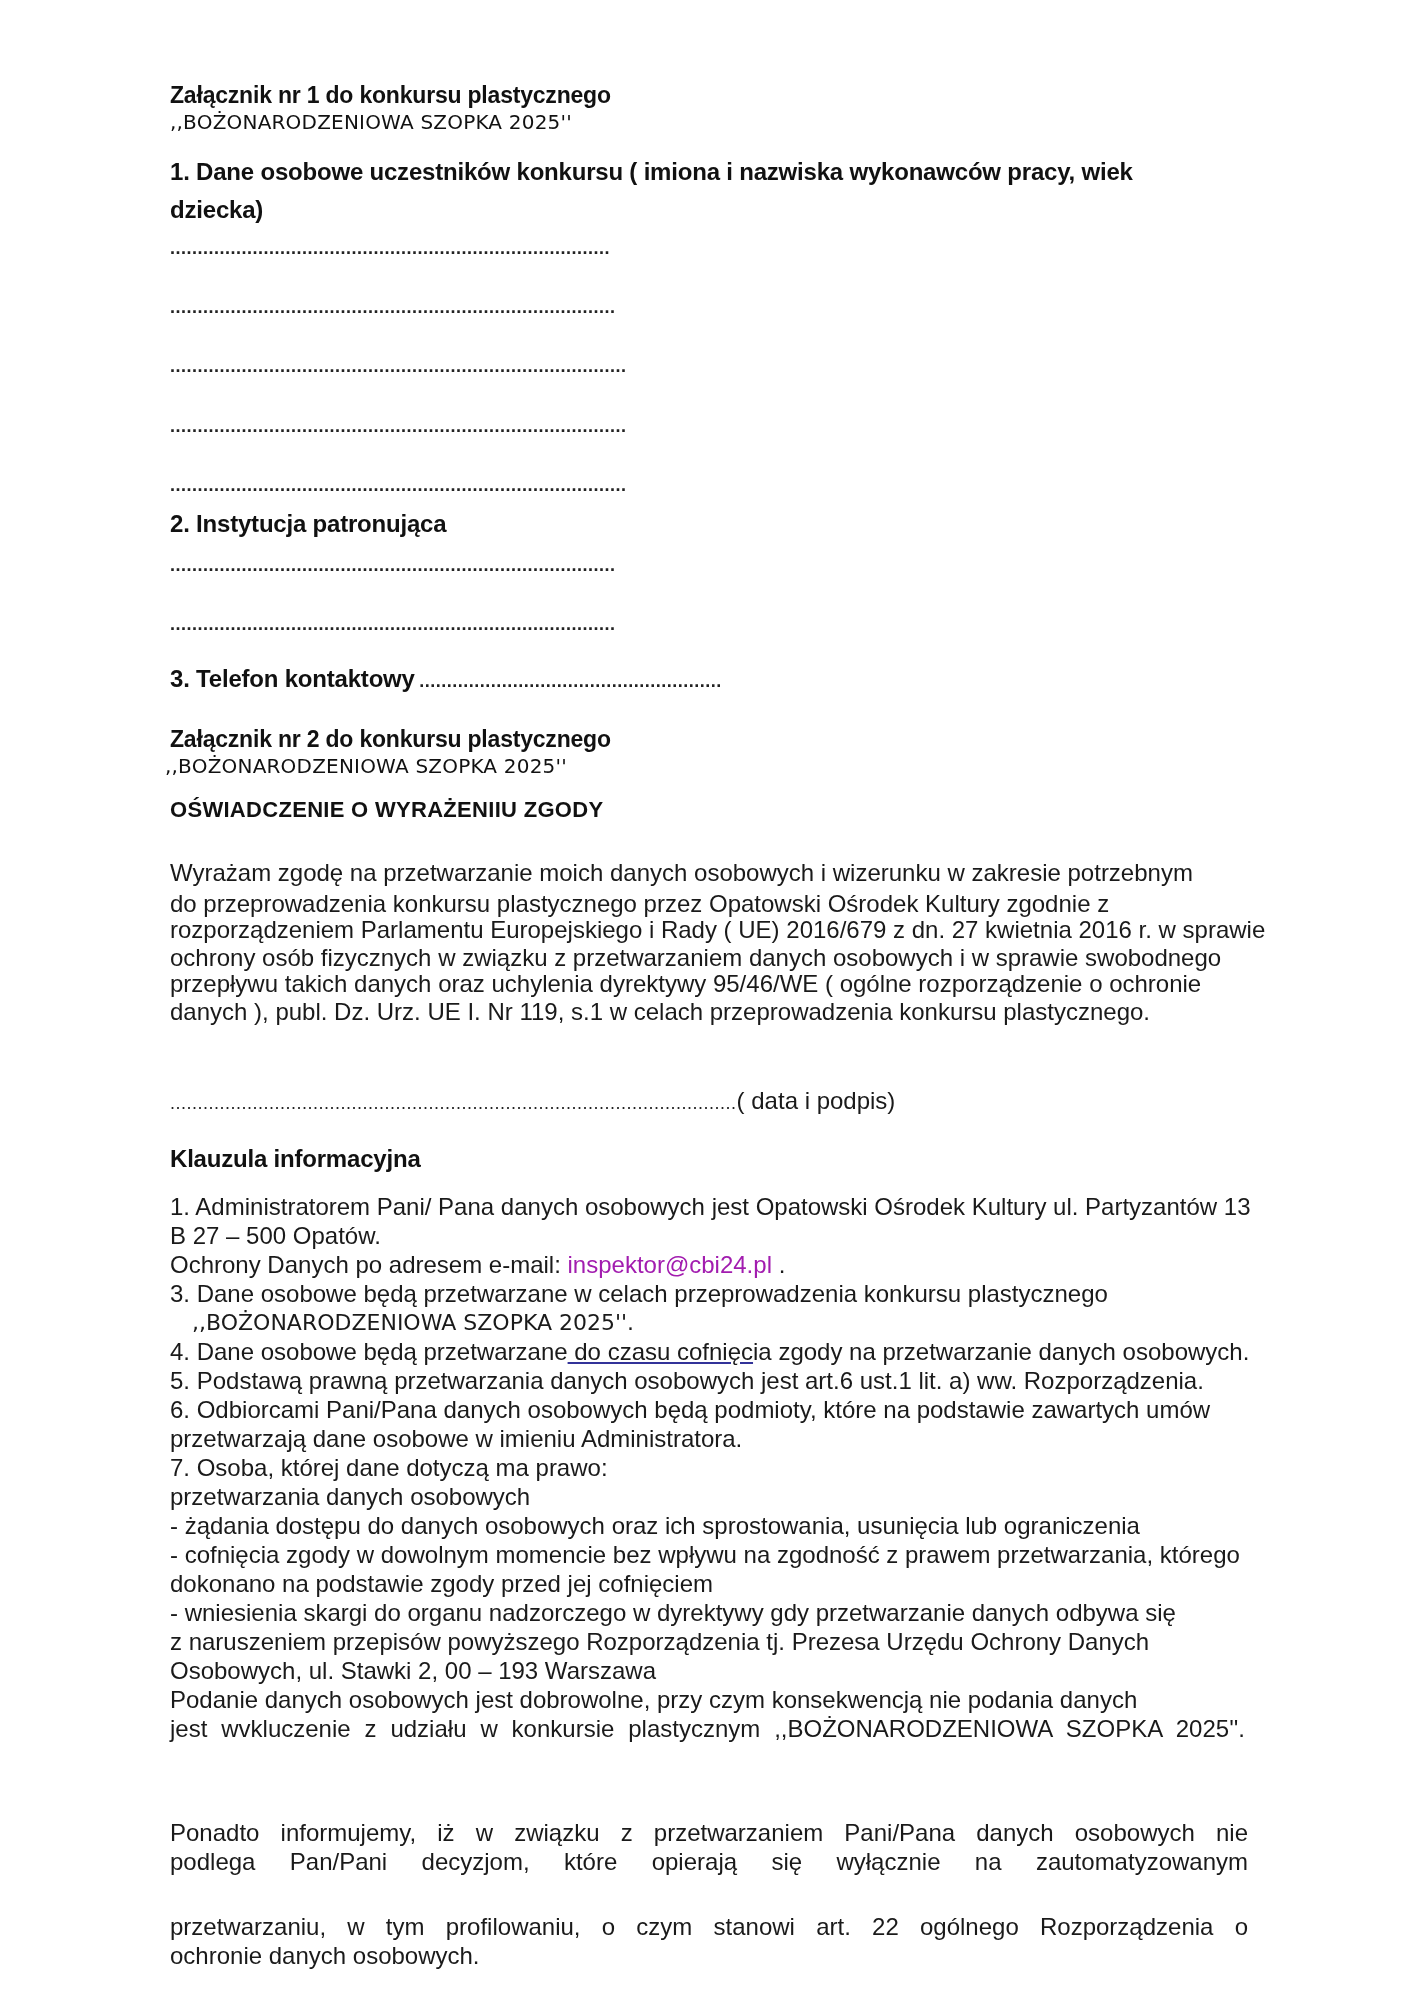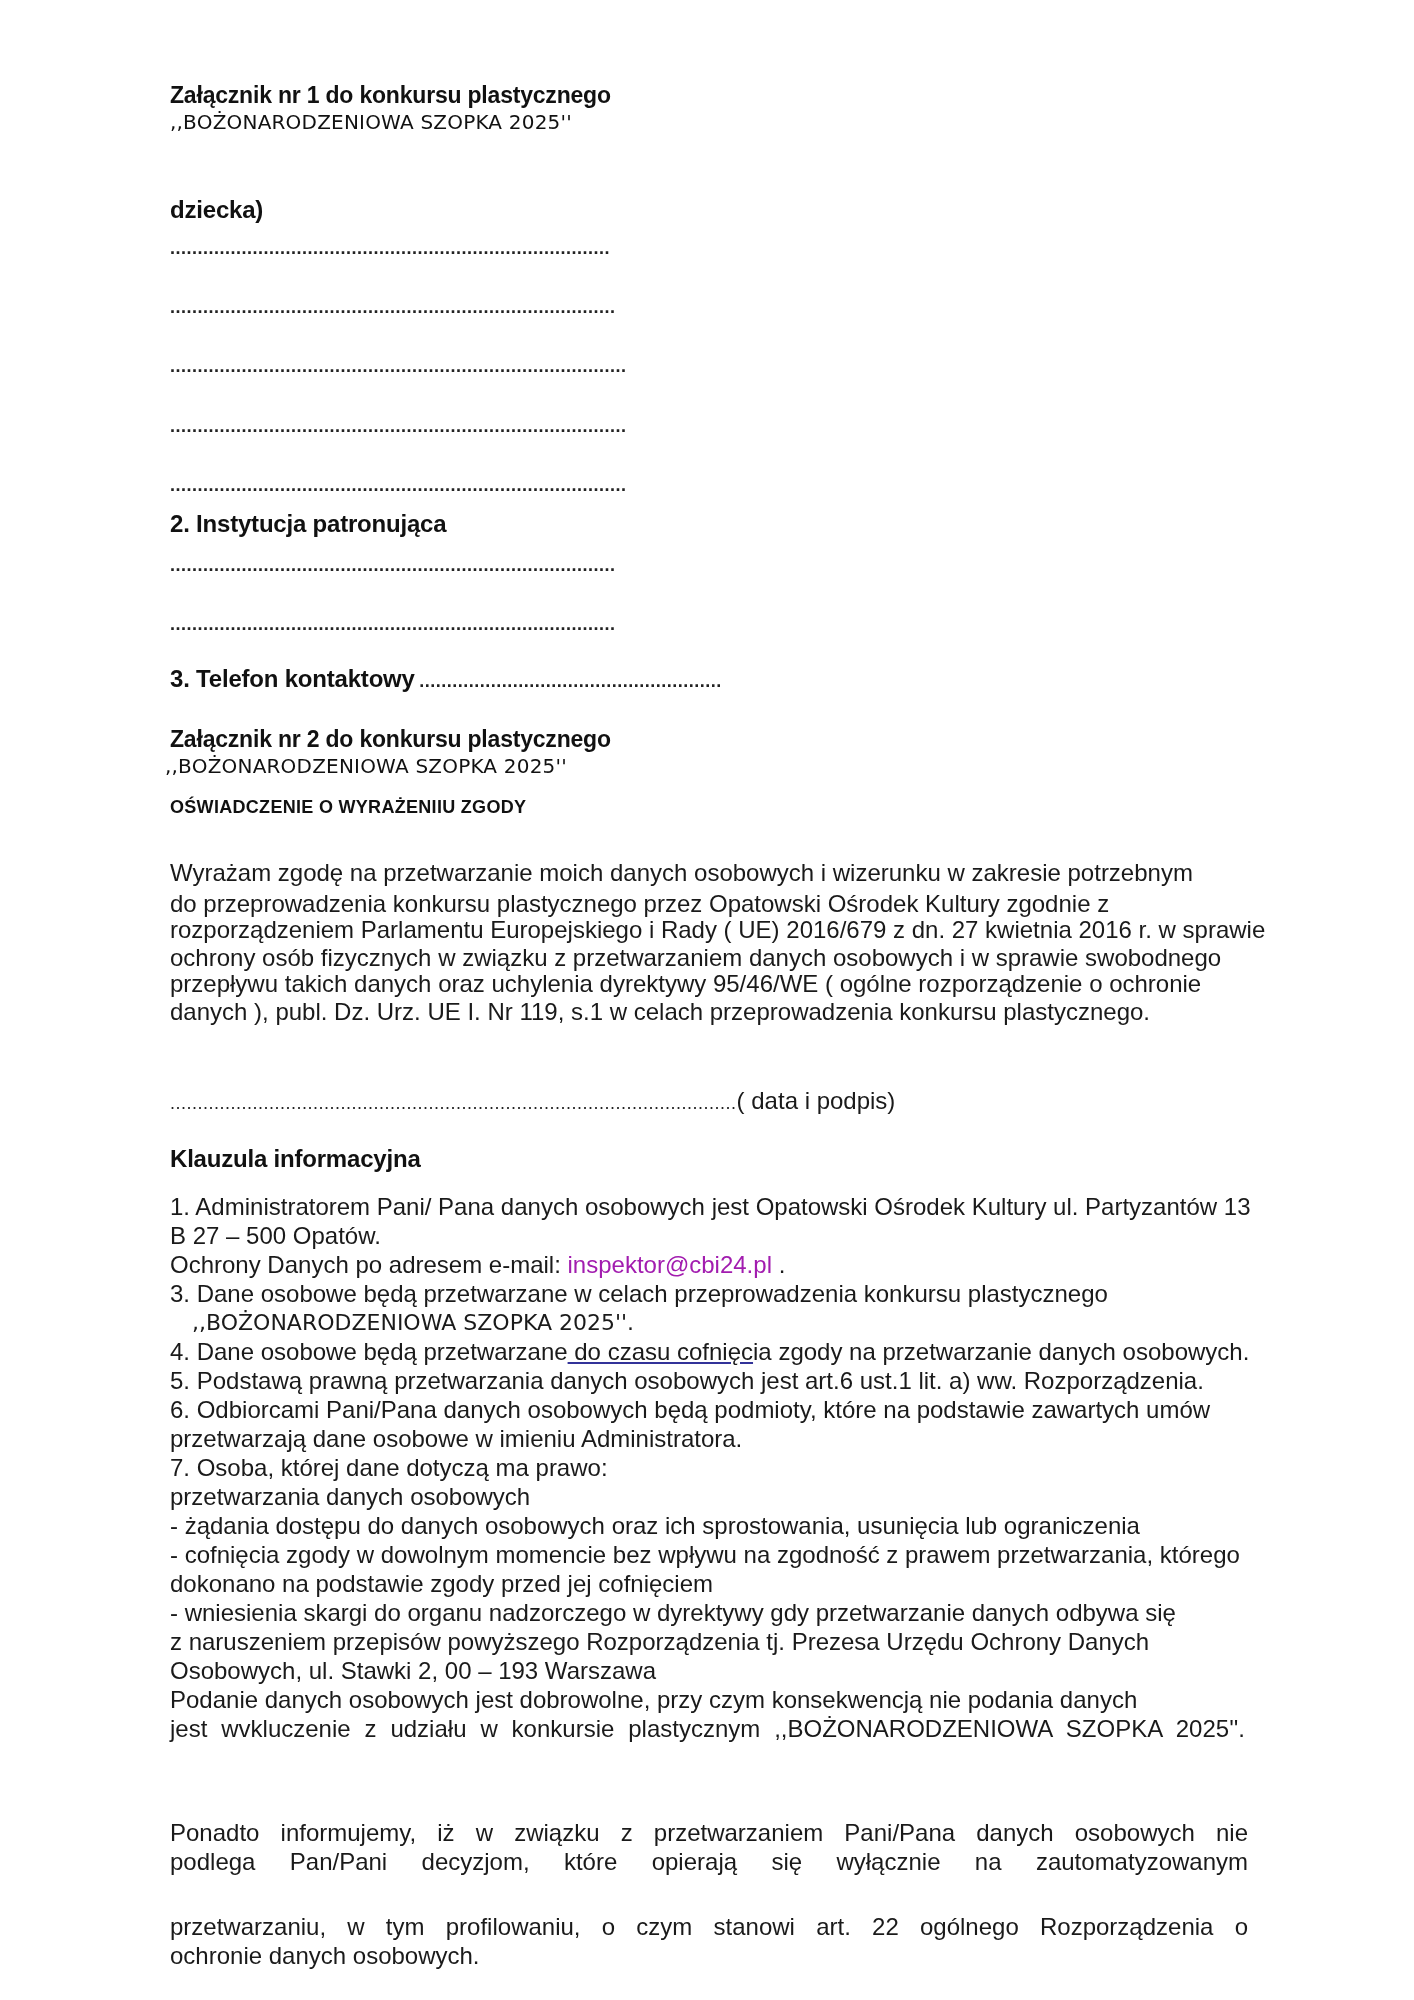--- a/index.html
+++ b/index.html
@@ -7,36 +7,37 @@
     width: 1414px; height: 2000px; position: relative; overflow: hidden;
     color: #111111;
     font-family: "Liberation Sans", "DejaVu Sans", sans-serif;
   }
   .page { position: absolute; left: 0; top: 0; width: 1414px; height: 1668px; }
   .abs { position: absolute; white-space: nowrap; }
   .h-annex { font-weight: bold; font-size: 23px; letter-spacing: -0.2px; }
   .h-title { font-size: 20px; letter-spacing: 0.2px; font-family: "DejaVu Sans", sans-serif; }
   .h-section { font-weight: bold; font-size: 24px; letter-spacing: -0.2px; }
   .dots { font-size: 18px; letter-spacing: 0.5px; font-weight: bold; color: #222; }
-  .h-consent { font-weight: bold; font-size: 18px; letter-spacing: 0.3px; }
+  .h-consent { font-weight: bold; font-size: 22px; letter-spacing: 0.3px; }
   .body-text { font-size: 24px; line-height: 29px; color: #1a1a1a; }
   .body-text .line { white-space: nowrap; }
   .email { color: #a21caf; text-align: right; }
   .underlined { text-decoration: underline; text-decoration-color: #333399; }
   .indent { padding-left: 22px; font-size: 22px; font-family: "DejaVu Sans", sans-serif; }
   .just { text-align: justify; text-align-last: justify; width: 1075px; }
 </style>
 </head>
 <body>
 
 <div class="page">
 
   <div class="abs h-annex" style="left:170px; top:82px;">Załącznik nr 1 do konkursu plastycznego</div>
   <div class="abs h-title" style="left:170px; top:110px;">,,BOŻONARODZENIOWA SZOPKA 2025''</div>
 
+  <div class="abs h-section" style="left:170px; top:158px;">1. Dane osobowe uczestników konkursu ( imiona i nazwiska wykonawców pracy, wiek</div>
   <div class="abs h-section" style="left:170px; top:196px;">dziecka)</div>
 
   <div class="abs dots" style="left:170px; top:238px;">................................................................................</div>
   <div class="abs dots" style="left:170px; top:297px;">.................................................................................</div>
   <div class="abs dots" style="left:170px; top:356px;">...................................................................................</div>
   <div class="abs dots" style="left:170px; top:416px;">...................................................................................</div>
   <div class="abs dots" style="left:170px; top:475px;">...................................................................................</div>
 
   <div class="abs h-section" style="left:170px; top:510px;">2. Instytucja patronująca</div>
   <div class="abs dots" style="left:170px; top:555px;">.................................................................................</div>

